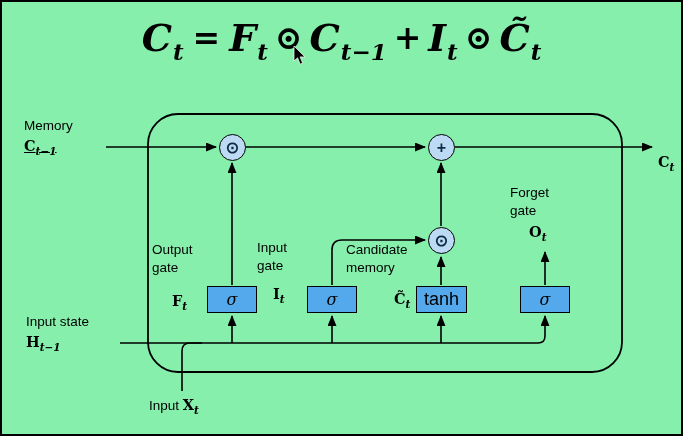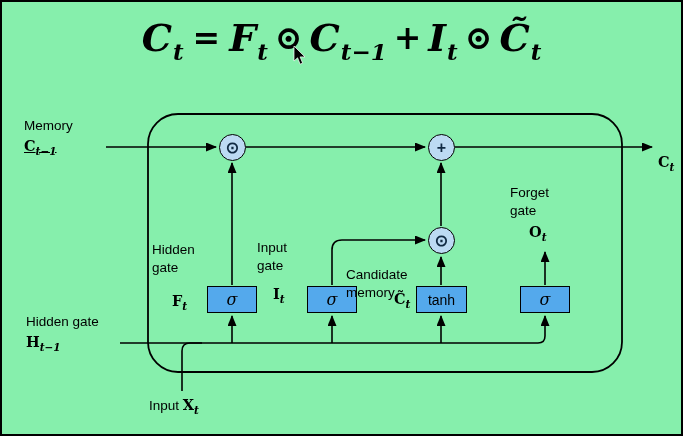--- a/index.html
+++ b/index.html
@@ -35,21 +35,21 @@
     background:var(--circle-fill);border:1.6px solid var(--line);
     display:flex;align-items:center;justify-content:center;
     font-size:16px;font-weight:bold;color:#102a43;line-height:1;
   }
   .gate-box{
     position:absolute;width:50px;height:27px;
     background:var(--box-fill);border:1.6px solid var(--line);
     display:flex;align-items:center;justify-content:center;
   }
   .sigma{font-family:"DejaVu Serif",serif;font-style:italic;font-size:16px;}
-  .tanh{font-size:14px;}
+  .tanh{font-size:18px;}
   
   .lbl{position:absolute;font-size:13.5px;line-height:18px;text-align:left;}
   .mv{font-family:"DejaVu Serif",serif;font-weight:bold;font-size:14.5px;font-style:normal;}
   .mv-sub{font-family:"DejaVu Serif",serif;font-weight:bold;font-style:italic;font-size:10.5px;}
   .cursor{position:absolute;left:291px;top:44px;width:14px;height:20px;}
 </style>
 </head>
 <body>
 
 <div class="screen">
@@ -116,41 +116,41 @@
   <div class="gate-box" style="left:518px;top:284px;">
       <span class="sigma">σ</span>
     </div>
 
   <div class="lbl" style="left:22px;top:115px;width:92px;">Memory</div>
   <div class="lbl" style="left:22px;top:135px;width:92px;text-decoration:underline;"><span class="mv">C</span><sub class="mv-sub">t−1</sub></div>
 
   <div class="lbl" style="left:656px;top:135px;width:26px;text-align:left;margin-top:16px;"><span class="mv">C</span><sub class="mv-sub">t</sub></div>
 
   <div class="lbl" style="left:150px;top:239px;width:66px;">
-    <div>Hidden</div>
+    <div>Output</div>
     <div>gate</div>
   </div>
   <div class="lbl" style="left:170px;top:290px;width:32px;"><span class="mv">F</span><sub class="mv-sub">t</sub></div>
 
   <div class="lbl" style="left:255px;top:237px;width:66px;">
     <div>Input</div>
     <div>gate</div>
   </div>
   <div class="lbl" style="left:271px;top:283px;width:32px;"><span class="mv">I</span><sub class="mv-sub">t</sub></div>
 
-  <div class="lbl" style="left:344px;top:239px;width:86px;margin-top:25px;">
+  <div class="lbl" style="left:344px;top:239px;width:86px;">
     <div>Candidate</div>
     <div>memory</div>
   </div>
   <div class="lbl" style="left:392px;top:288px;width:36px;"><span class="mv">C̃</span><sub class="mv-sub">t</sub></div>
 
   <div class="lbl" style="left:508px;top:182px;width:72px;">
     <div>Forget</div>
     <div>gate</div>
   </div>
   <div class="lbl" style="left:527px;top:221px;width:32px;"><span class="mv">O</span><sub class="mv-sub">t</sub></div>
 
-  <div class="lbl" style="left:24px;top:311px;width:96px;">Hidden gate</div>
+  <div class="lbl" style="left:24px;top:311px;width:96px;">Input state</div>
   <div class="lbl" style="left:24px;top:331px;width:96px;"><span class="mv">H</span><sub class="mv-sub">t−1</sub></div>
 
   <div class="lbl" style="left:147px;top:394px;width:80px;text-align:left;"><span>Input</span>&nbsp;<span class="mv">X</span><sub class="mv-sub">t</sub></div>
 
 </div>
 
 </body></html>

